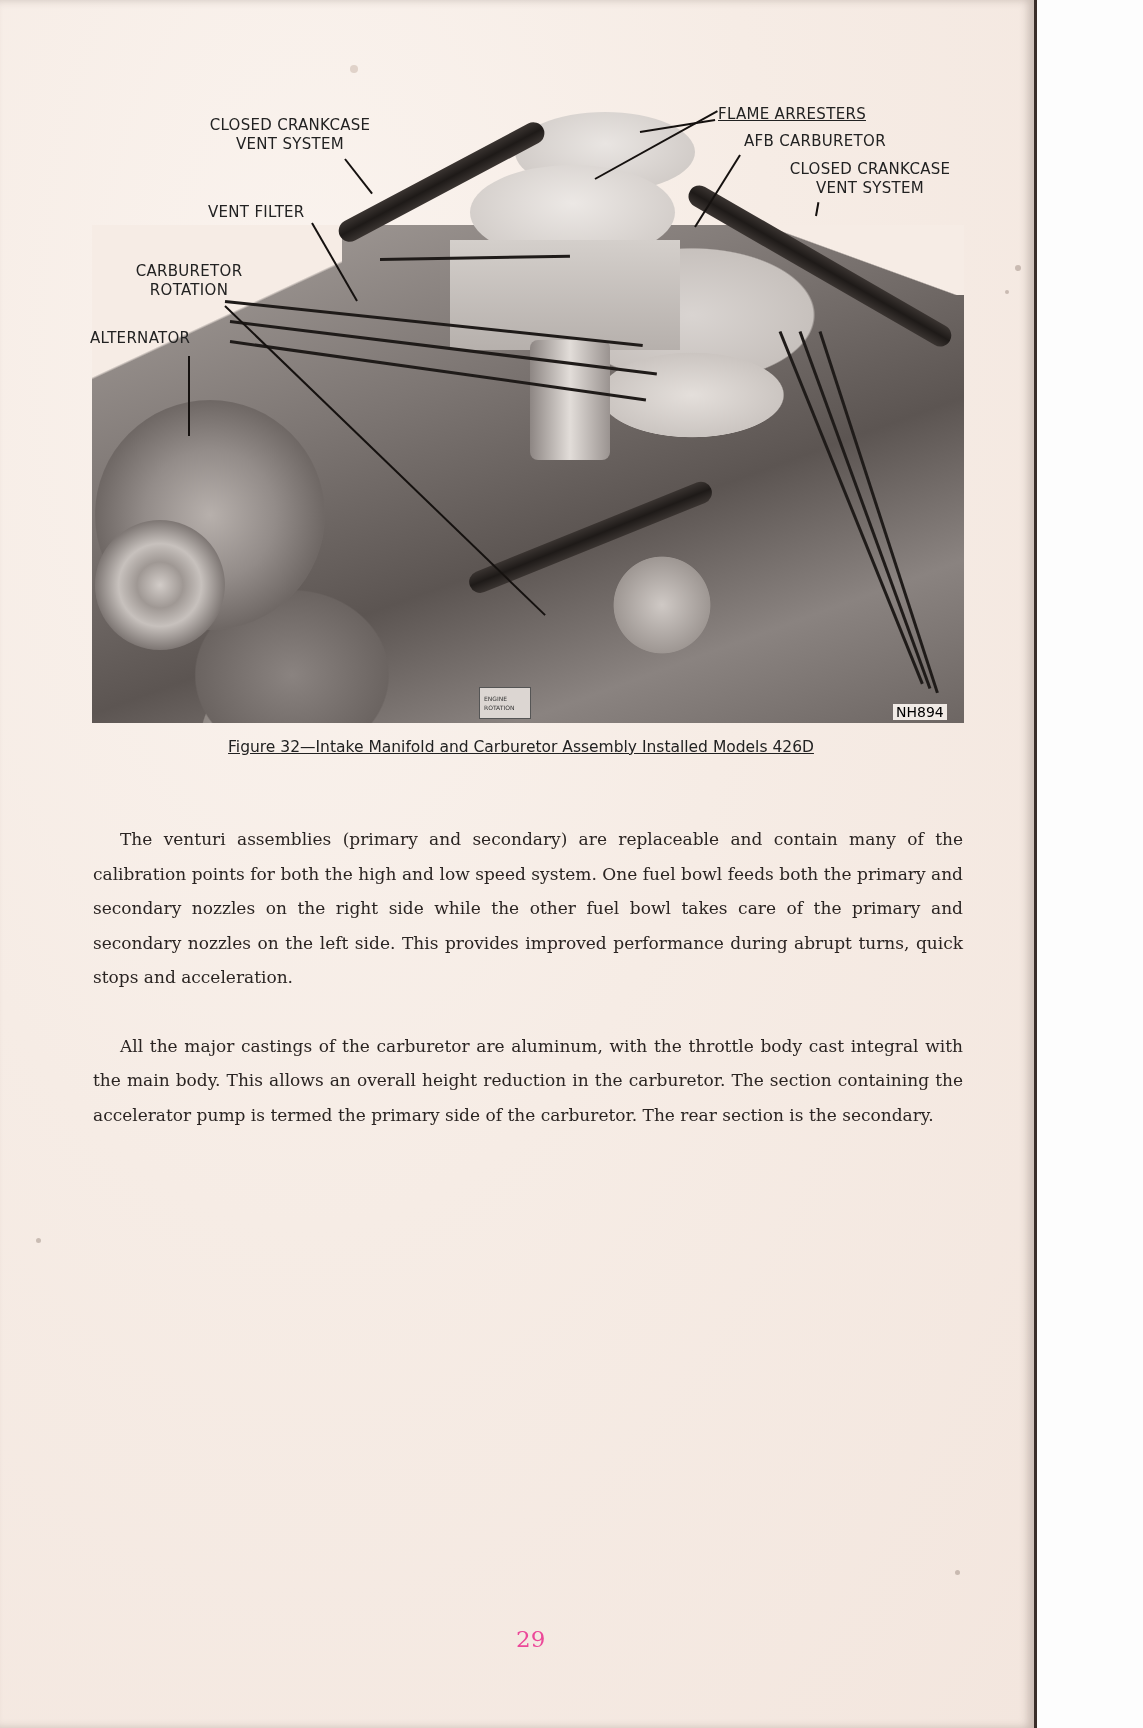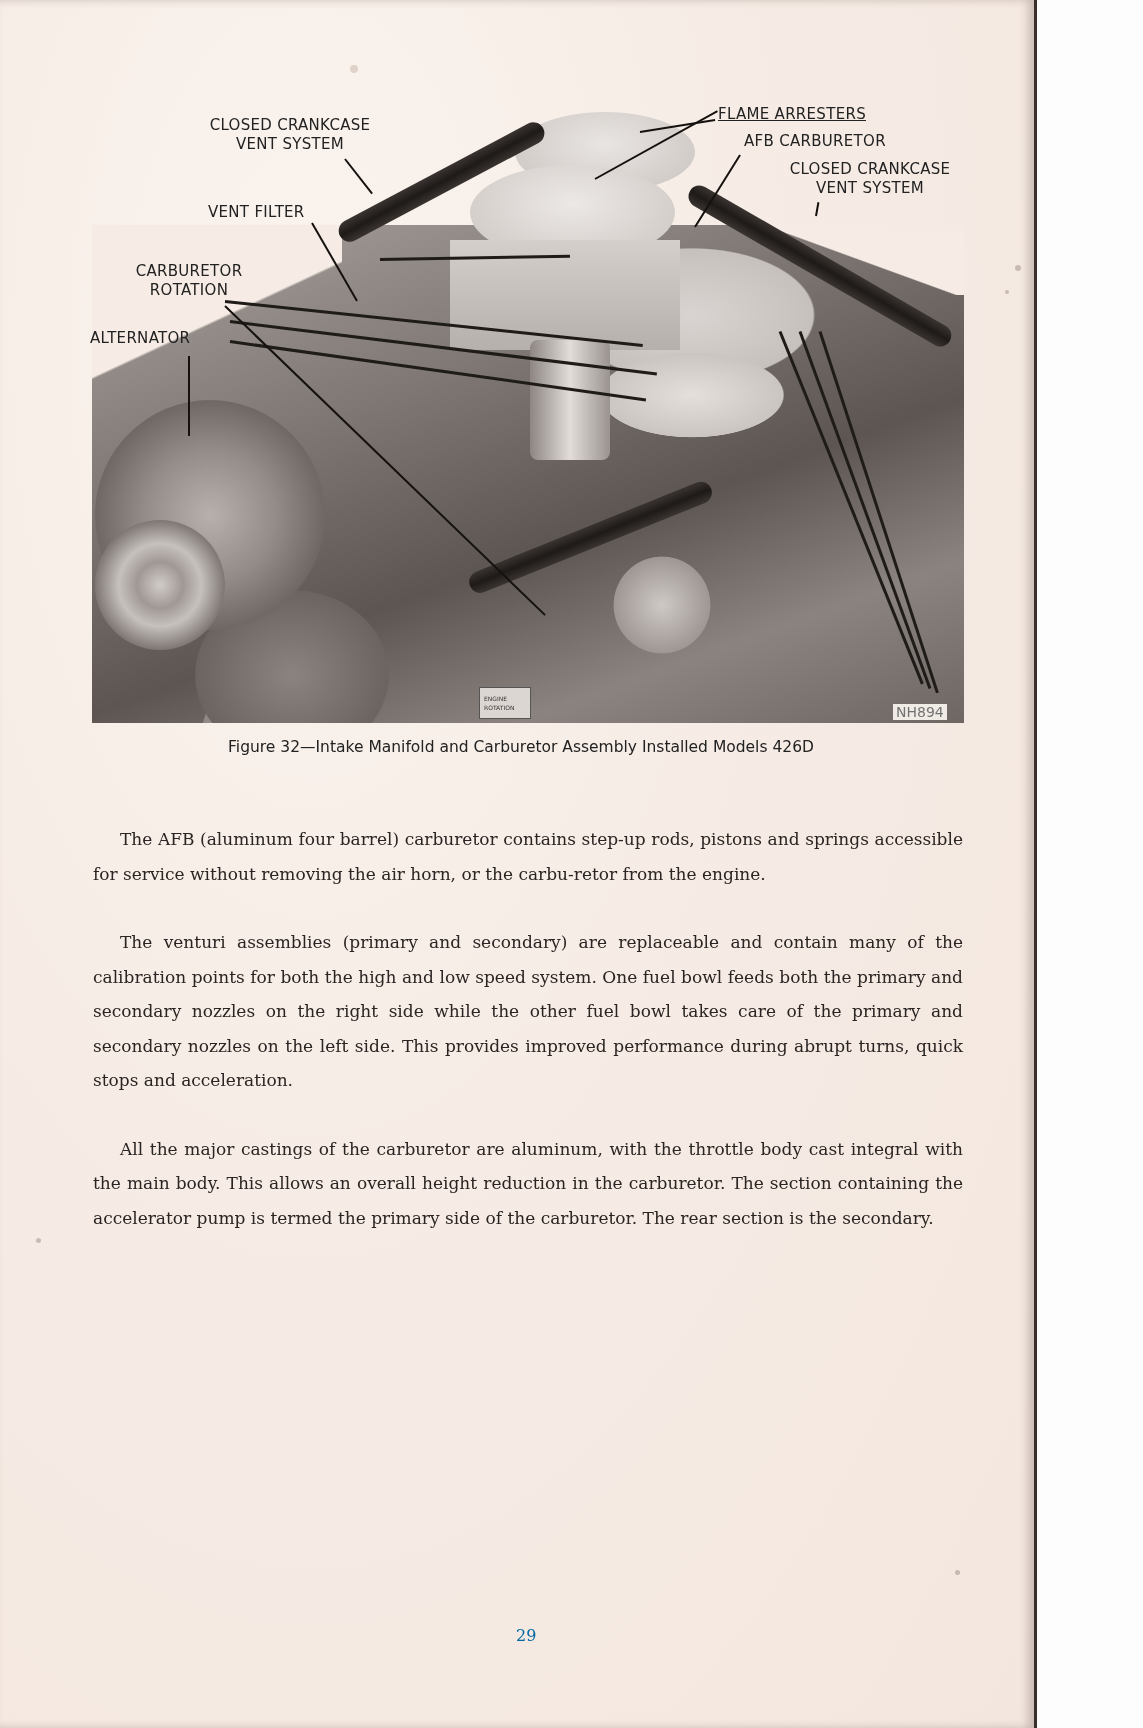--- a/index.html
+++ b/index.html
@@ -51,41 +51,41 @@
   .leader {
     position: absolute; height: 2px; background: #15110f; transform-origin: left center;
   }
   .callout {
     position: absolute; font-family: "DejaVu Sans", "Liberation Sans", sans-serif;
     font-size: 15px; letter-spacing: 0.3px; color: #222; line-height: 19px; text-align: center;
     white-space: nowrap;
   }
   .tag {
     position: absolute; left: 893px; top: 704px; padding: 0 3px; background: #f1ebe6;
-    font-family: "DejaVu Sans", "Liberation Sans", sans-serif; font-size: 14px; color: #737373;
+    font-family: "DejaVu Sans", "Liberation Sans", sans-serif; font-size: 14px; color: #000000;
   }
   .rot-tag {
     position: absolute; left: 479px; top: 687px; width: 52px; height: 32px; background: #dcd6d2;
     border: 1px solid #555; font-family: "DejaVu Sans", sans-serif; font-size: 6px; color: #333;
     line-height: 9px; padding: 6px 2px 0 4px; box-sizing: border-box;
   }
   .caption {
     position: absolute; left: 0; width: 1034px; top: 738px; text-align: center;
     font-family: "DejaVu Sans", "Liberation Sans", sans-serif; font-size: 15.5px; color: #222;
-    padding-left: 8px; box-sizing: border-box;
+    padding-left: 8px; box-sizing: border-box; text-decoration: underline;
   }
   .body-text {
     position: absolute; left: 93px; width: 870px;
     font-family: "DejaVu Serif", "Liberation Serif", serif;
     font-size: 17px; line-height: 34.5px; color: #2a2422; text-align: justify;
   }
   .body-text p { margin: 0 0 34px 0; text-indent: 27px; }
   .page-num {
     position: absolute; left: 516px; top: 1626px; font-family: "DejaVu Serif", serif;
-    font-size: 16px; color: #0369a1;
+    font-size: 23px; color: #ec4899;
   }
   .speck { position: absolute; border-radius: 50%; background: rgba(120,100,90,0.35); }
 </style>
 </head>
 <body>
 
 <div class="page"></div>
 <div class="edge-right"></div>
 
 <div class="photo">
@@ -145,21 +145,20 @@
 <div class="rot-tag">
   <div>ENGINE</div>
   <div>ROTATION</div>
 </div>
 
 <div class="tag">NH894</div>
 
 <div class="caption">Figure 32—Intake Manifold and Carburetor Assembly Installed Models 426D</div>
 
 <div class="body-text" style="top:822px;">
-  <p>The AFB (aluminum four barrel) carburetor contains step-up rods, pistons and springs accessible for service without removing the air horn, or the carbu-retor from the engine.</p>
   <p>The venturi assemblies (primary and secondary) are replaceable and contain many of the calibration points for both the high and low speed system. One fuel bowl feeds both the primary and secondary nozzles on the right side while the other fuel bowl takes care of the primary and secondary nozzles on the left side. This provides improved performance during abrupt turns, quick stops and acceleration.</p>
   <p>All the major castings of the carburetor are aluminum, with the throttle body cast integral with the main body. This allows an overall height reduction in the carburetor. The section containing the accelerator pump is termed the primary side of the carburetor. The rear section is the secondary.</p>
 </div>
 
 <div class="page-num">29</div>
 
 <div class="speck" style="left:1015px;top:265px;width:6px;height:6px;"></div>
 <div class="speck" style="left:1005px;top:290px;width:4px;height:4px;"></div>
 <div class="speck" style="left:36px;top:1238px;width:5px;height:5px;"></div>
 <div class="speck" style="left:955px;top:1570px;width:5px;height:5px;"></div>

